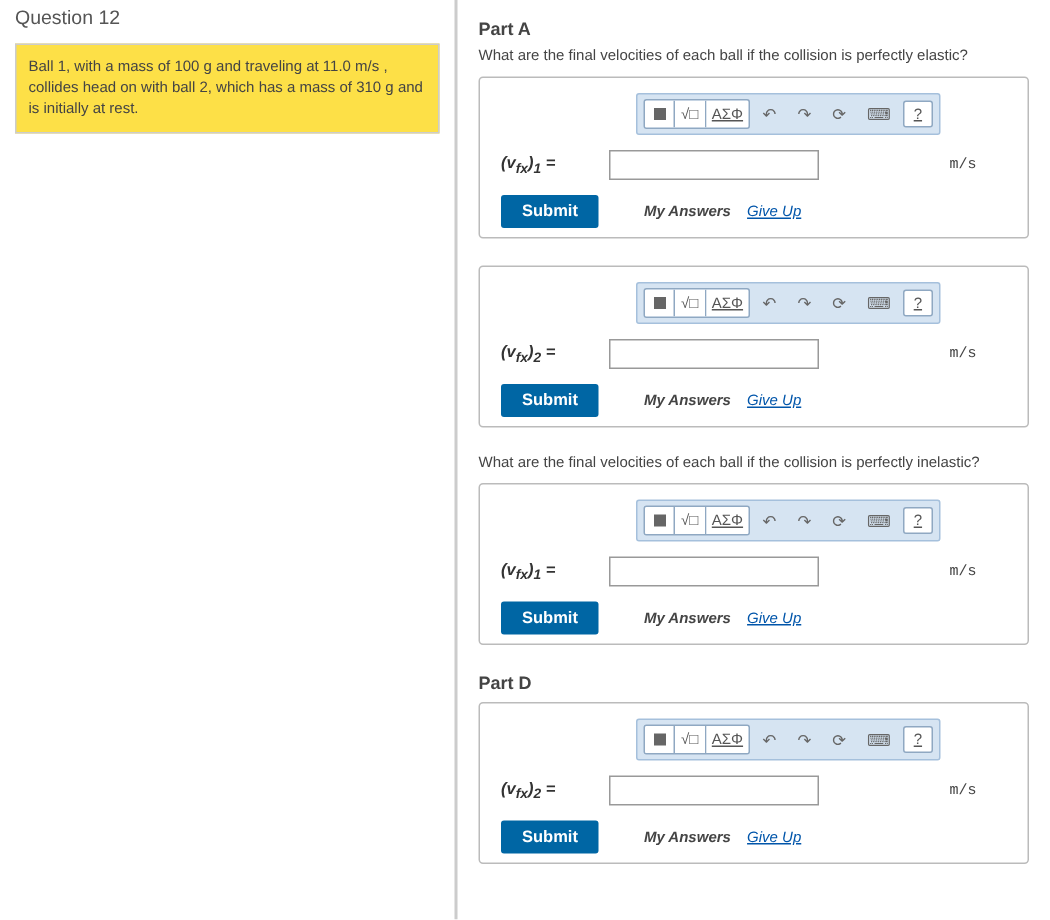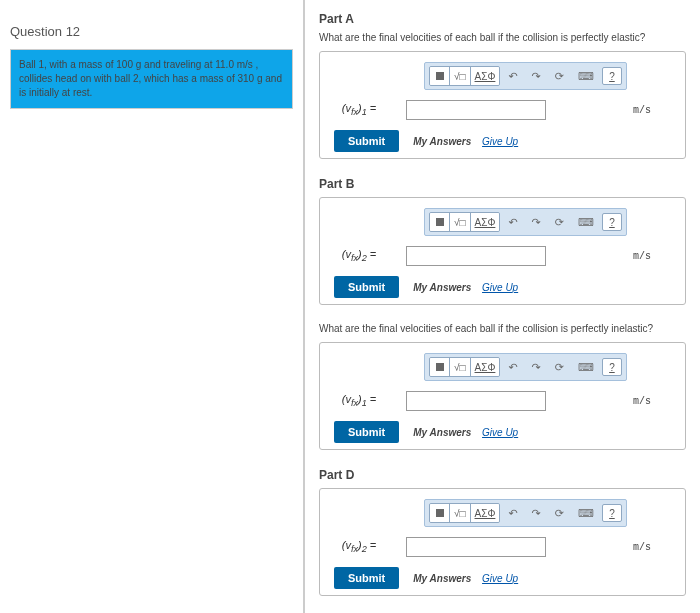--- a/index.html
+++ b/index.html
@@ -1,35 +1,35 @@
 <!DOCTYPE html>
 <html><head>
 <meta charset="utf-8">
 <style>
 * { box-sizing: border-box; margin: 0; padding: 0; }
 body { font-family: Arial, sans-serif; font-size: 11px; background: #fff; color: #333; }
 .container { display: flex; width: 700px; height: 613px; }
-.left-panel { width: 305px; border-right: 2px solid #ccc; padding: 24px 10px; }
+.left-panel { width: 305px; border-right: 2px solid #ccc; padding: 4px 10px; }
 .q-title { font-size: 13px; color: #555; margin-bottom: 10px; }
-.q-box { border: 1px solid #ccc; background: #0ea5e9; padding: 8px; font-size: 10px; line-height: 1.4; color: #444; }
+.q-box { border: 1px solid #ccc; background: #fde047; padding: 8px; font-size: 10px; line-height: 1.4; color: #444; }
 .right-panel { flex: 1; padding: 12px 14px; overflow-y: auto; }
 .part { margin-bottom: 18px; }
 .part-title { font-size: 12px; font-weight: bold; color: #444; margin-bottom: 6px; }
 .part-prompt { font-size: 10px; color: #444; margin-bottom: 8px; }
 .answer-box { border: 1px solid #bbb; border-radius: 3px; padding: 10px 14px 6px; background: #fff; }
 .toolbar { background: #d6e4f2; border: 1px solid #a5c0dc; border-radius: 2px; padding: 3px 4px; display: inline-flex; align-items: center; gap: 2px; margin-left: 90px; margin-bottom: 10px; }
 .tb-btngrp { display: inline-flex; border: 1px solid #8fa8c2; border-radius: 2px; overflow: hidden; }
 .tb-btn { background: #fff; border: none; border-right: 1px solid #8fa8c2; padding: 2px 4px; font-size: 10px; color: #555; cursor: pointer; display: flex; align-items: center; justify-content: center; min-width: 20px; height: 18px; }
 .tb-btn:last-child { border-right: none; text-decoration: underline; }
 .tb-icon { background: transparent; border: none; padding: 2px 6px; font-size: 11px; color: #666; cursor: pointer; }
 .input-row { display: flex; align-items: center; margin-bottom: 10px; }
-.var-label { font-size: 11px; color: #333; width: 50px; text-align: center; margin-right: 22px; font-style: italic; }
+.var-label { font-size: 11px; color: #333; width: 50px; text-align: left; margin-right: 22px; font-style: italic; font-weight: bold; }
 .ans-input { border: 1px solid #999; height: 20px; width: 140px; padding: 2px 4px; font-size: 11px; }
 .unit { margin-left: auto; margin-right: 20px; font-size: 10px; color: #444; font-family: Liberation Mono, monospace; }
-.action-row { display: flex; align-items: center; gap: 14px; }
+.action-row { display: flex; align-items: center; gap: 30px; }
 .submit-btn { background: #0066a4; color: #fff; border: none; padding: 5px 14px; font-size: 11px; font-weight: bold; cursor: pointer; border-radius: 2px; }
 .link-group { font-size: 10px; }
 .link-group a { color: #0055aa; text-decoration: underline; cursor: pointer; font-style: italic; }
 .link-group .my { color: #444; font-weight: bold; margin-right: 8px; text-decoration: none; }
 svg.sq { width: 10px; height: 10px; }
 </style>
 </head>
 <body>
 
 <div class="container">
@@ -68,21 +68,20 @@
           <button class="submit-btn">Submit</button>
           <span class="link-group">
             <a class="my">My Answers</a>
             <a>Give Up</a>
           </span>
         </div>
       </div>
     </div>
 
     <div class="part">
-      <div class="part-title">Part B</div>
       <div class="answer-box">
         <div class="toolbar">
           <div class="tb-btngrp">
             <button class="tb-btn">
                 <svg class="sq" viewBox="0 0 10 10">
                   <rect x="1" y="1" width="8" height="8" fill="#666"></rect>
                 </svg>
               </button>
             <button class="tb-btn">√□</button>
             <button class="tb-btn">ΑΣΦ</button>

